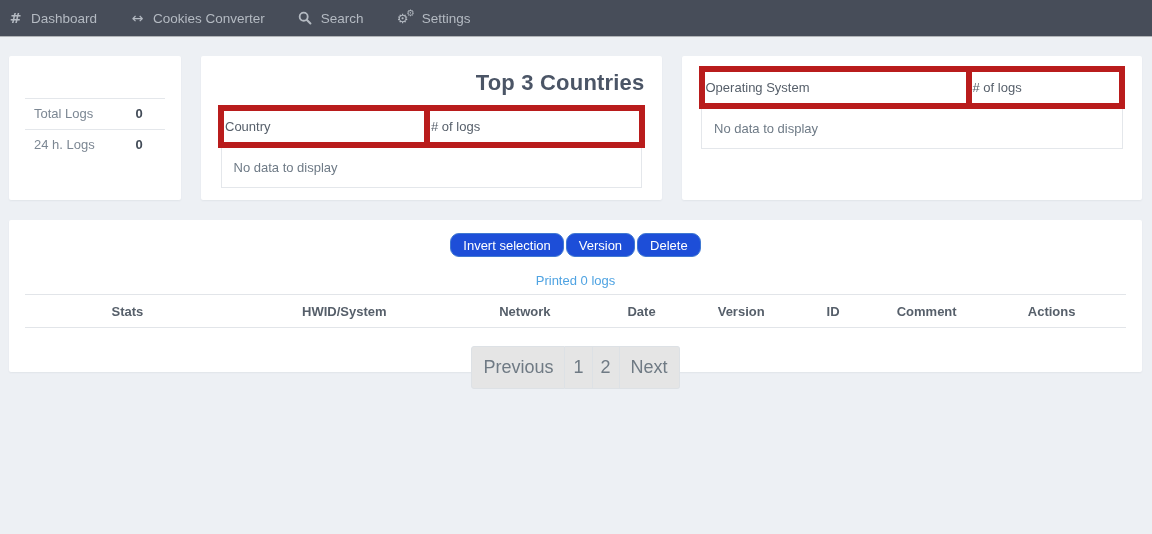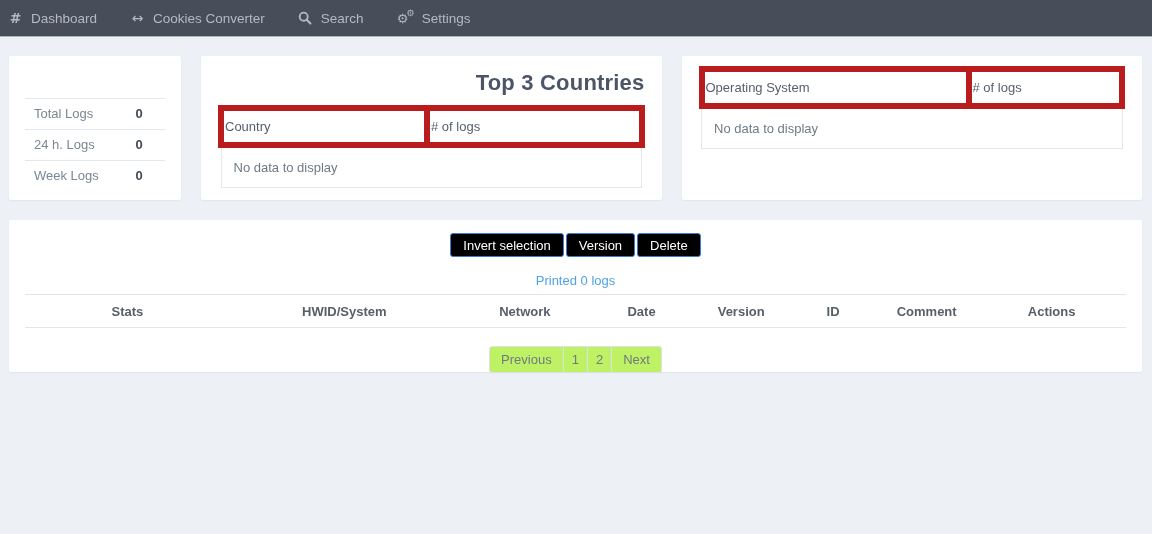--- a/index.html
+++ b/index.html
@@ -109,28 +109,28 @@
     margin: 20px 10px 0 9px;
     height: 152px;
     padding-top: 13px;
   }
   .button-row {
     display: flex;
     justify-content: center;
     gap: 2px;
   }
   .btn {
-    background: #000000;
+    background: #1d4ed8;
     border: 1px solid #4079d2;
     color: #ffffff;
     font-family: "Liberation Sans", "DejaVu Sans", sans-serif;
     font-size: 13px;
     padding: 4px 12px;
     height: 24px;
-    border-radius: 3px;
+    border-radius: 9px;
     cursor: pointer;
     line-height: 1;
   }
   .printed-text {
     text-align: center;
     color: #4fa3e2;
     font-size: 13px;
     margin-top: 16px;
   }
   .logs-table-wrap { margin: 6px 16px 0 16px; }
@@ -156,27 +156,27 @@
   .pagination-wrap {
     display: flex;
     justify-content: center;
     margin-top: 18px;
   }
   .pagination {
     display: flex;
     list-style: none;
   }
   .page-item {
-    background: #bef264;
+    background: #e5e5e5;
     border: 1px solid #dde1e5;
     border-left: none;
     color: #6f7a84;
-    font-size: 13px;
+    font-size: 18px;
     padding: 5px 11px;
-    height: 27px;
+    height: 43px;
     cursor: pointer;
     display: flex;
     align-items: center;
   }
   .page-item:first-child {
     border-left: 1px solid #dde1e5;
     border-radius: 3px 0 0 3px;
   }
   .page-item:last-child { border-radius: 0 3px 3px 0; }
   .page-num { padding: 5px 8px; }
@@ -220,24 +220,20 @@
             <td colspan="2"></td>
           </tr>
       </thead>
       <tbody>
         <tr class="data-row">
           <td class="stat-label">Total Logs</td>
           <td class="stat-value">0</td>
         </tr>
         <tr class="data-row">
           <td class="stat-label">24 h. Logs</td>
-          <td class="stat-value">0</td>
-        </tr>
-        <tr class="data-row">
-          <td class="stat-label">Week Logs</td>
           <td class="stat-value">0</td>
         </tr>
       </tbody>
     </table>
   </div>
 
   <div class="card top3-card">
     <div class="top3-title">Top 3 Countries</div>
     <table class="top3-table">
       <thead>

